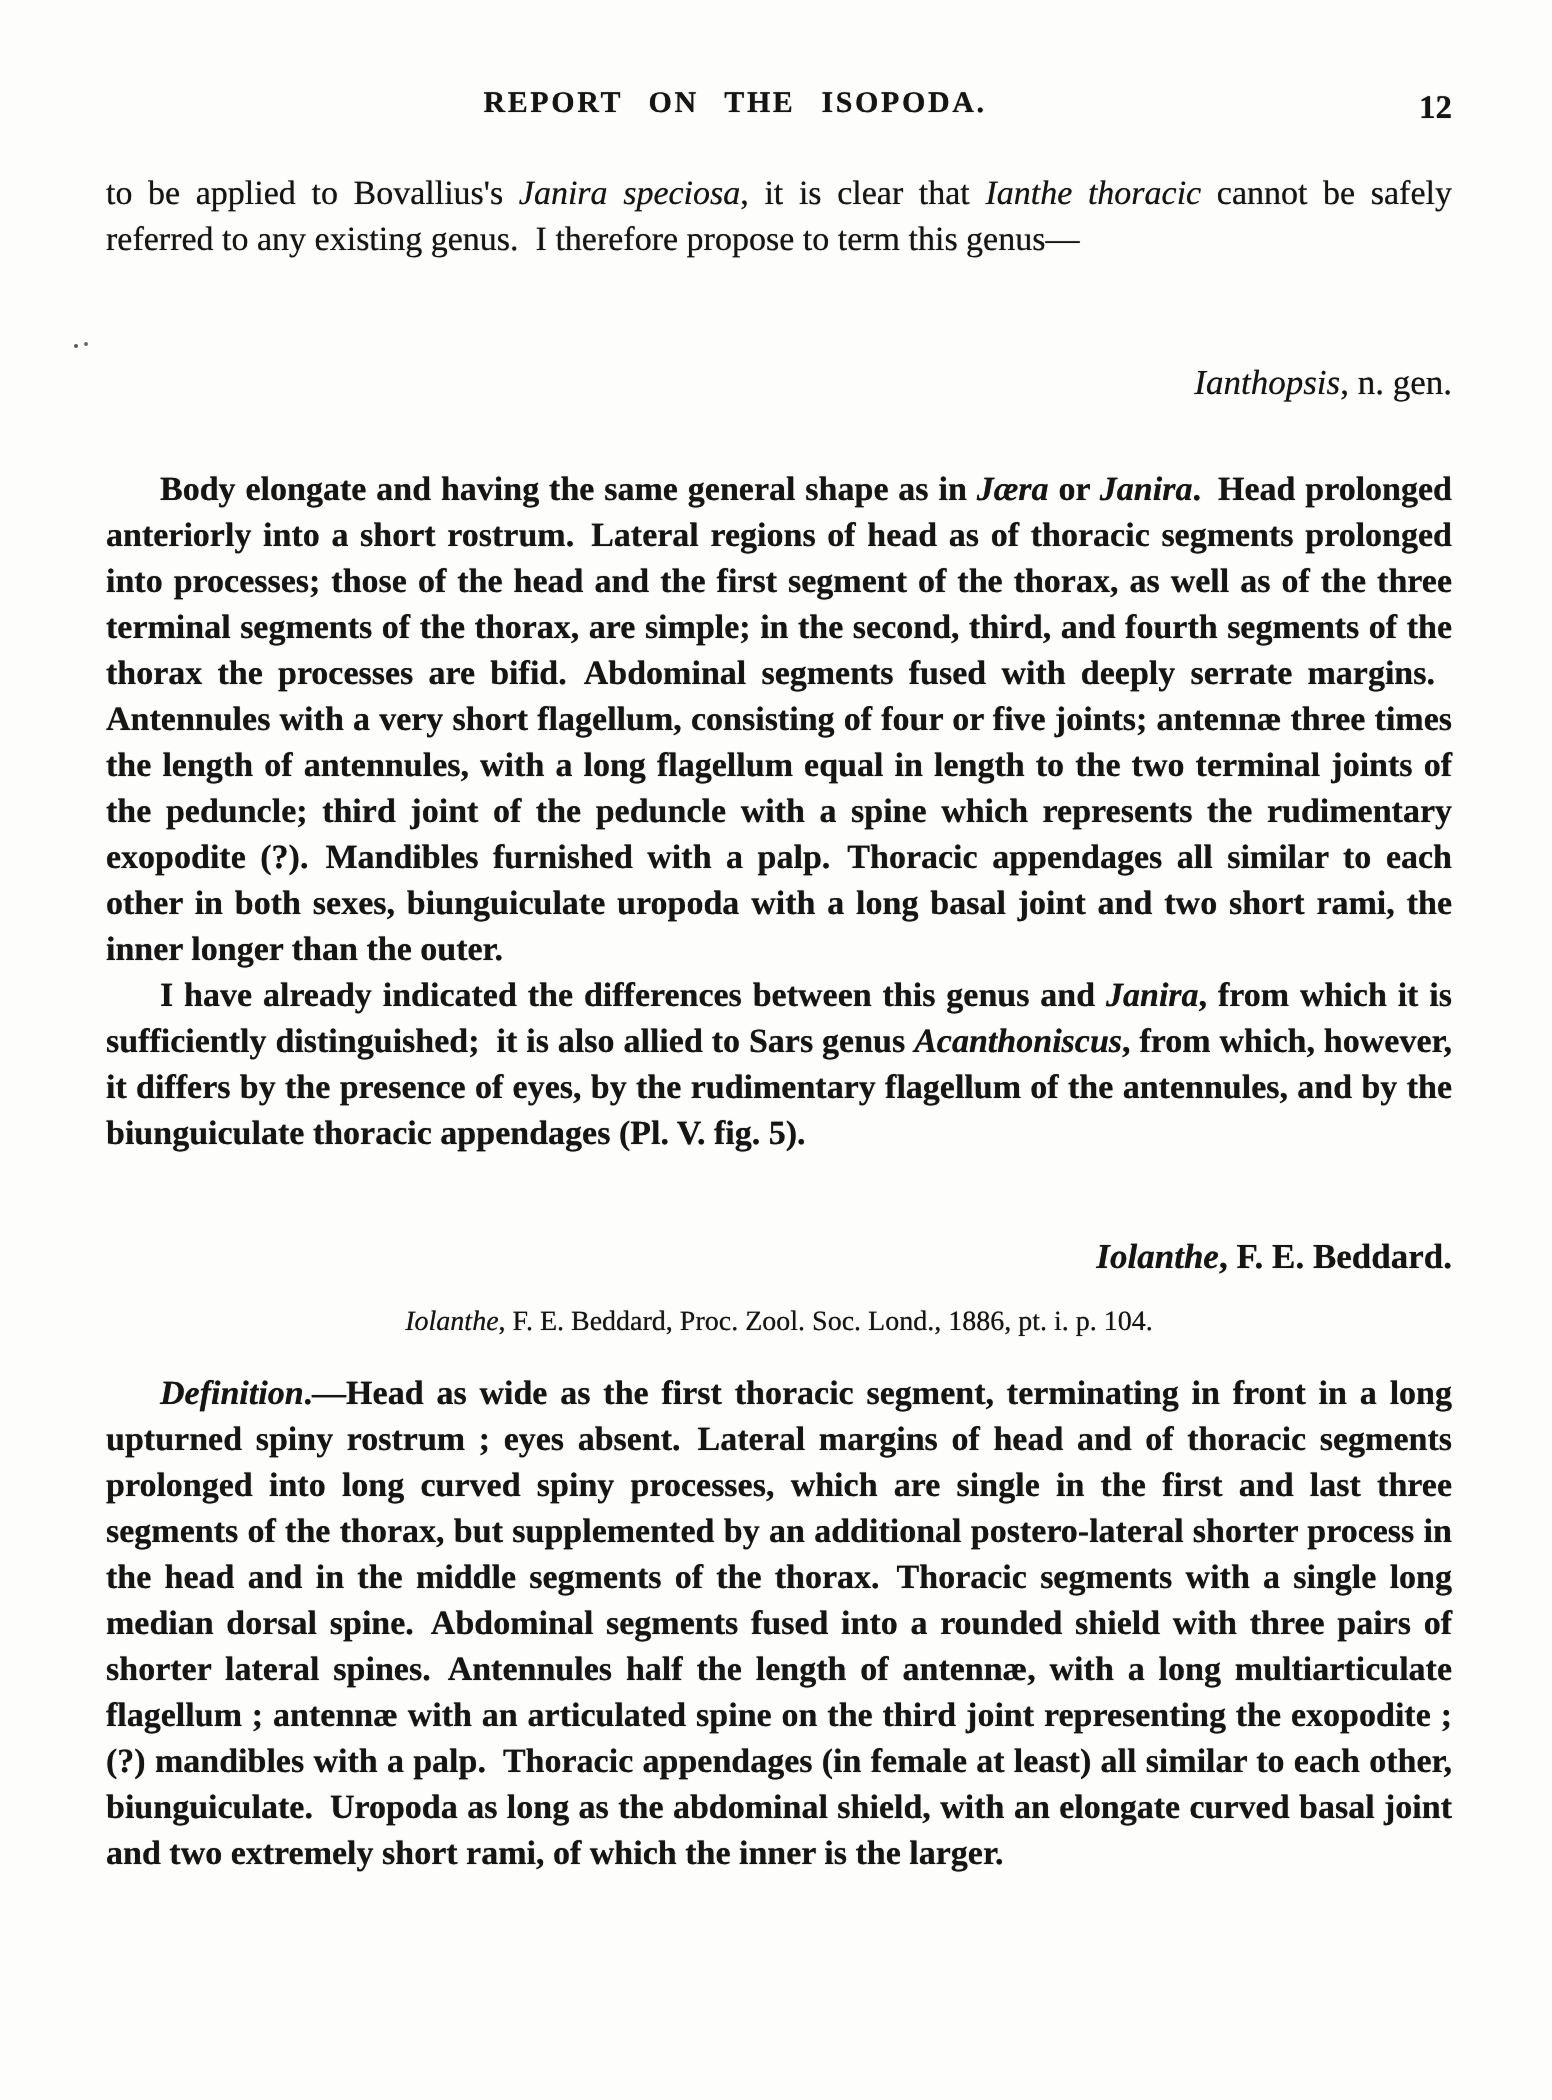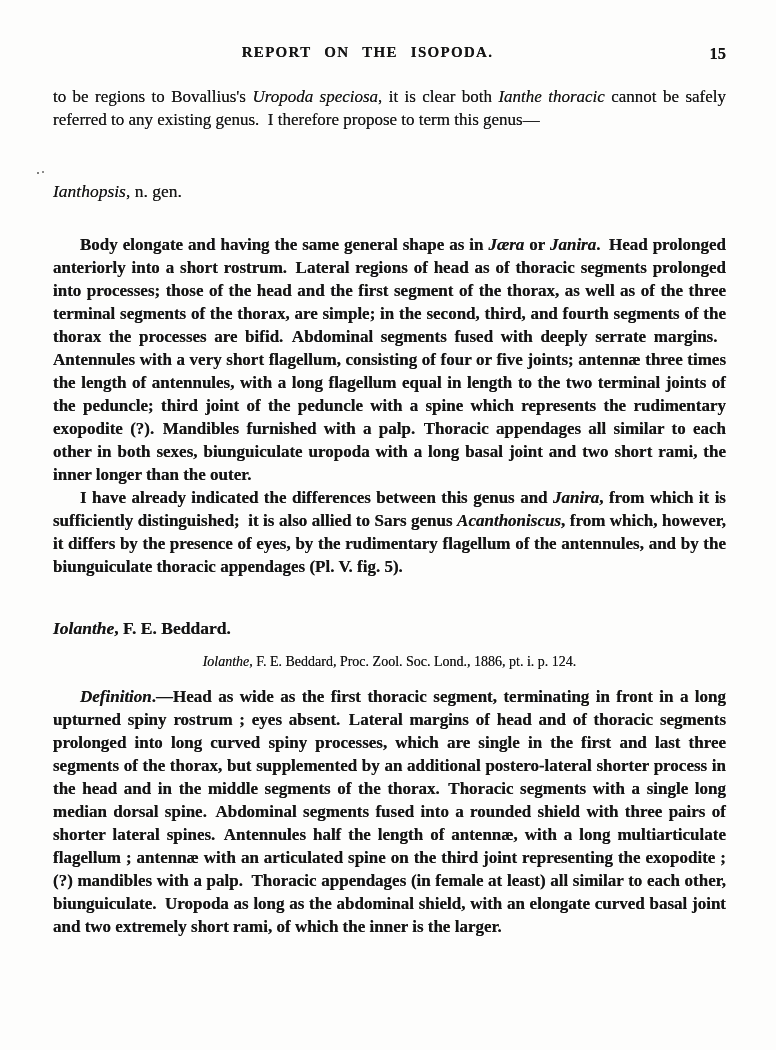--- a/index.html
+++ b/index.html
@@ -49,21 +49,21 @@
     font-size: 17px;
     line-height: 23px;
     text-align: justify;
   }
   .indent { text-indent: 27px; font-weight: bold; }
   .para-intro { margin-top: 21px; }
   .genus-heading {
     margin: 0;
     margin-top: 49px;
     margin-bottom: 30px;
-    text-align: left;
+    text-align: right;
     font-size: 17.5px;
     font-weight: normal;
     line-height: 23px;
   }
   .genus-heading-2 {
     margin-top: 39px;
     margin-bottom: 13px;
     font-weight: bold;
   }
   .citation {
@@ -87,32 +87,32 @@
 </style>
 </head>
 <body>
 
 <div class="page">
   <div class="scan-artifact"></div>
   <div class="column">
 
     <div class="header">
       <span class="running-title">REPORT ON THE ISOPODA.</span>
-      <span class="page-number">15</span>
+      <span class="page-number">12</span>
     </div>
 
-    <p class="para-intro"><span>to be regions to Bovallius's </span><span class="it">Uropoda speciosa</span><span>, it is clear both </span><span class="it">Ianthe thoracic</span><span> cannot be safely referred to any existing genus. I therefore propose to term this genus—</span></p>
+    <p class="para-intro"><span>to be applied to Bovallius's </span><span class="it">Janira speciosa</span><span>, it is clear that </span><span class="it">Ianthe thoracic</span><span> cannot be safely referred to any existing genus. I therefore propose to term this genus—</span></p>
 
     <h2 class="genus-heading"><span class="it">Ianthopsis</span><span>, n. gen.</span></h2>
 
     <p class="indent"><span>Body elongate and having the same general shape as in </span><span class="it">Jæra</span><span> or </span><span class="it">Janira</span><span>. Head prolonged anteriorly into a short rostrum. Lateral regions of head as of thoracic segments prolonged into processes; those of the head and the first segment of the thorax, as well as of the three terminal segments of the thorax, are simple; in the second, third, and fourth segments of the thorax the processes are bifid. Abdominal segments fused with deeply serrate margins. Antennules with a very short flagellum, consisting of four or five joints; antennæ three times the length of antennules, with a long flagellum equal in length to the two terminal joints of the peduncle; third joint of the peduncle with a spine which represents the rudimentary exopodite (?). Mandibles furnished with a palp. Thoracic appendages all similar to each other in both sexes, biunguiculate uropoda with a long basal joint and two short rami, the inner longer than the outer.</span></p>
 
     <p class="indent"><span>I have already indicated the differences between this genus and </span><span class="it">Janira</span><span>, from which it is sufficiently distinguished; it is also allied to Sars genus </span><span class="it">Acanthoniscus</span><span>, from which, however, it differs by the presence of eyes, by the rudimentary flagellum of the antennules, and by the biunguiculate thoracic appendages (Pl. V. fig. 5).</span></p>
 
     <h2 class="genus-heading genus-heading-2"><span class="it">Iolanthe</span><span>, F. E. Beddard.</span></h2>
 
-    <p class="citation"><span class="it">Iolanthe</span><span>, F. E. Beddard, Proc. Zool. Soc. Lond., 1886, pt. i. p. 124.</span></p>
+    <p class="citation"><span class="it">Iolanthe</span><span>, F. E. Beddard, Proc. Zool. Soc. Lond., 1886, pt. i. p. 104.</span></p>
 
 
     <p class="indent"><span class="it">Definition</span><span>.—Head as wide as the first thoracic segment, terminating in front in a long upturned spiny rostrum ; eyes absent. Lateral margins of head and of thoracic segments prolonged into long curved spiny processes, which are single in the first and last three segments of the thorax, but supplemented by an additional postero-lateral shorter process in the head and in the middle segments of the thorax. Thoracic segments with a single long median dorsal spine. Abdominal segments fused into a rounded shield with three pairs of shorter lateral spines. Antennules half the length of antennæ, with a long multiarticulate flagellum ; antennæ with an articulated spine on the third joint representing the exopodite ; (?) mandibles with a palp. Thoracic appendages (in female at least) all similar to each other, biunguiculate. Uropoda as long as the abdominal shield, with an elongate curved basal joint and two extremely short rami, of which the inner is the larger.</span></p>
 
   </div>
 </div>
 
 </body></html>

